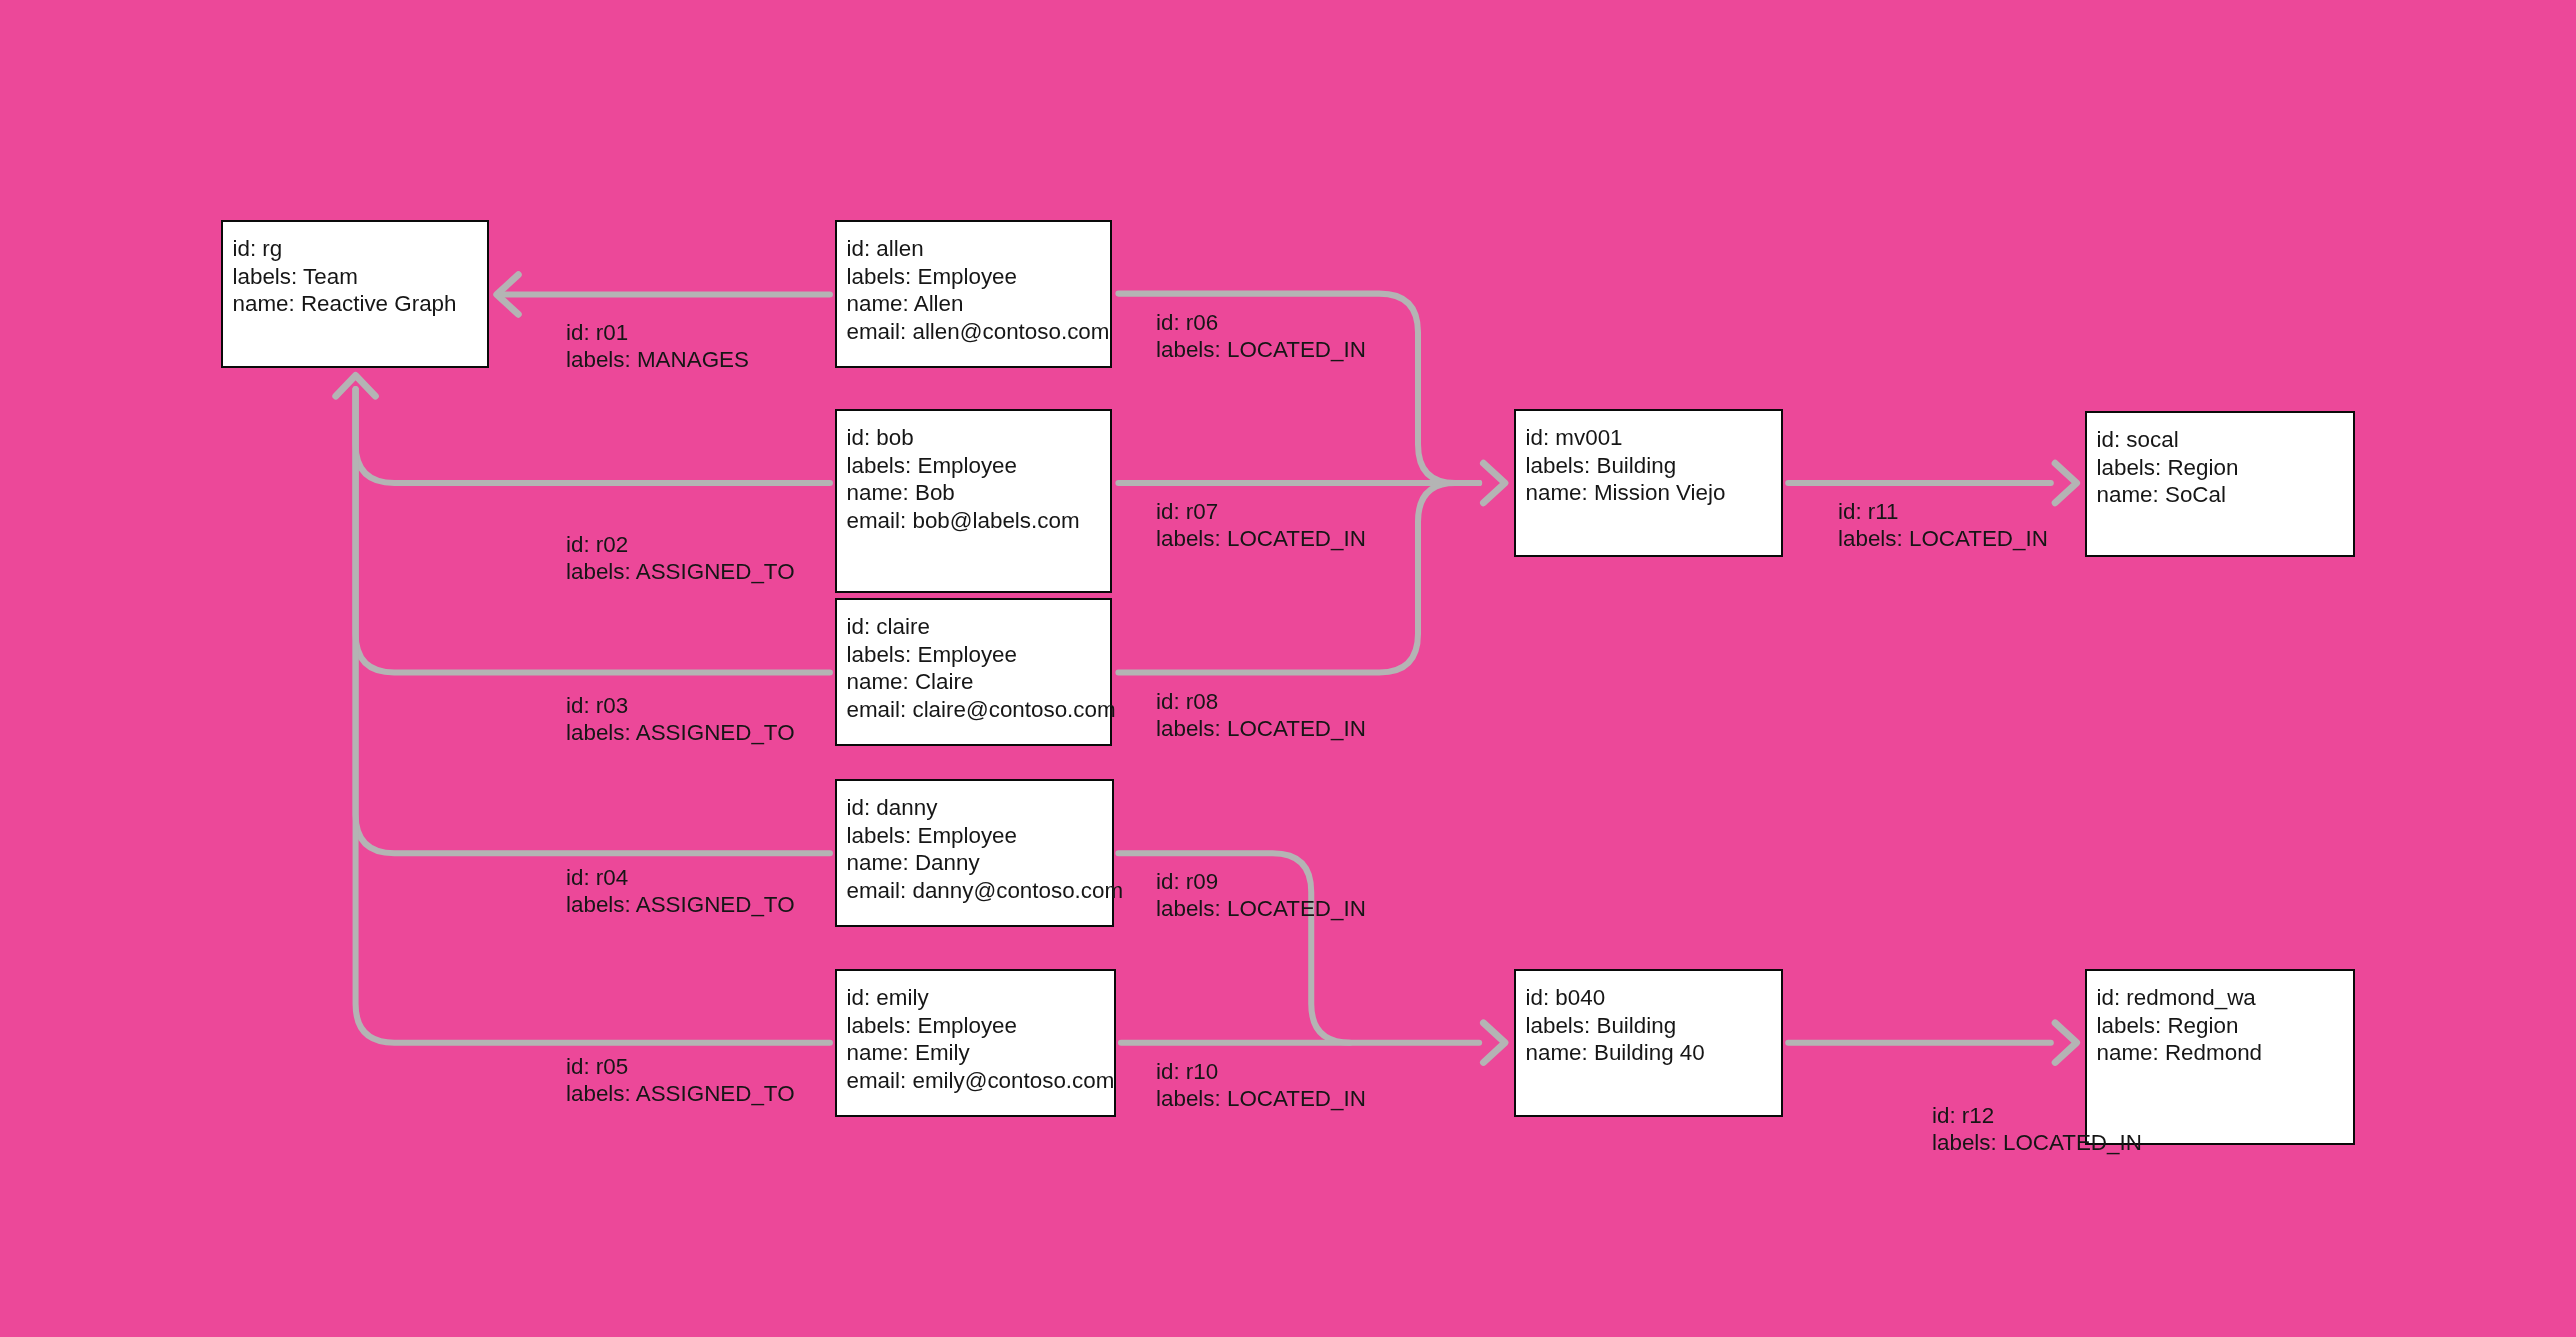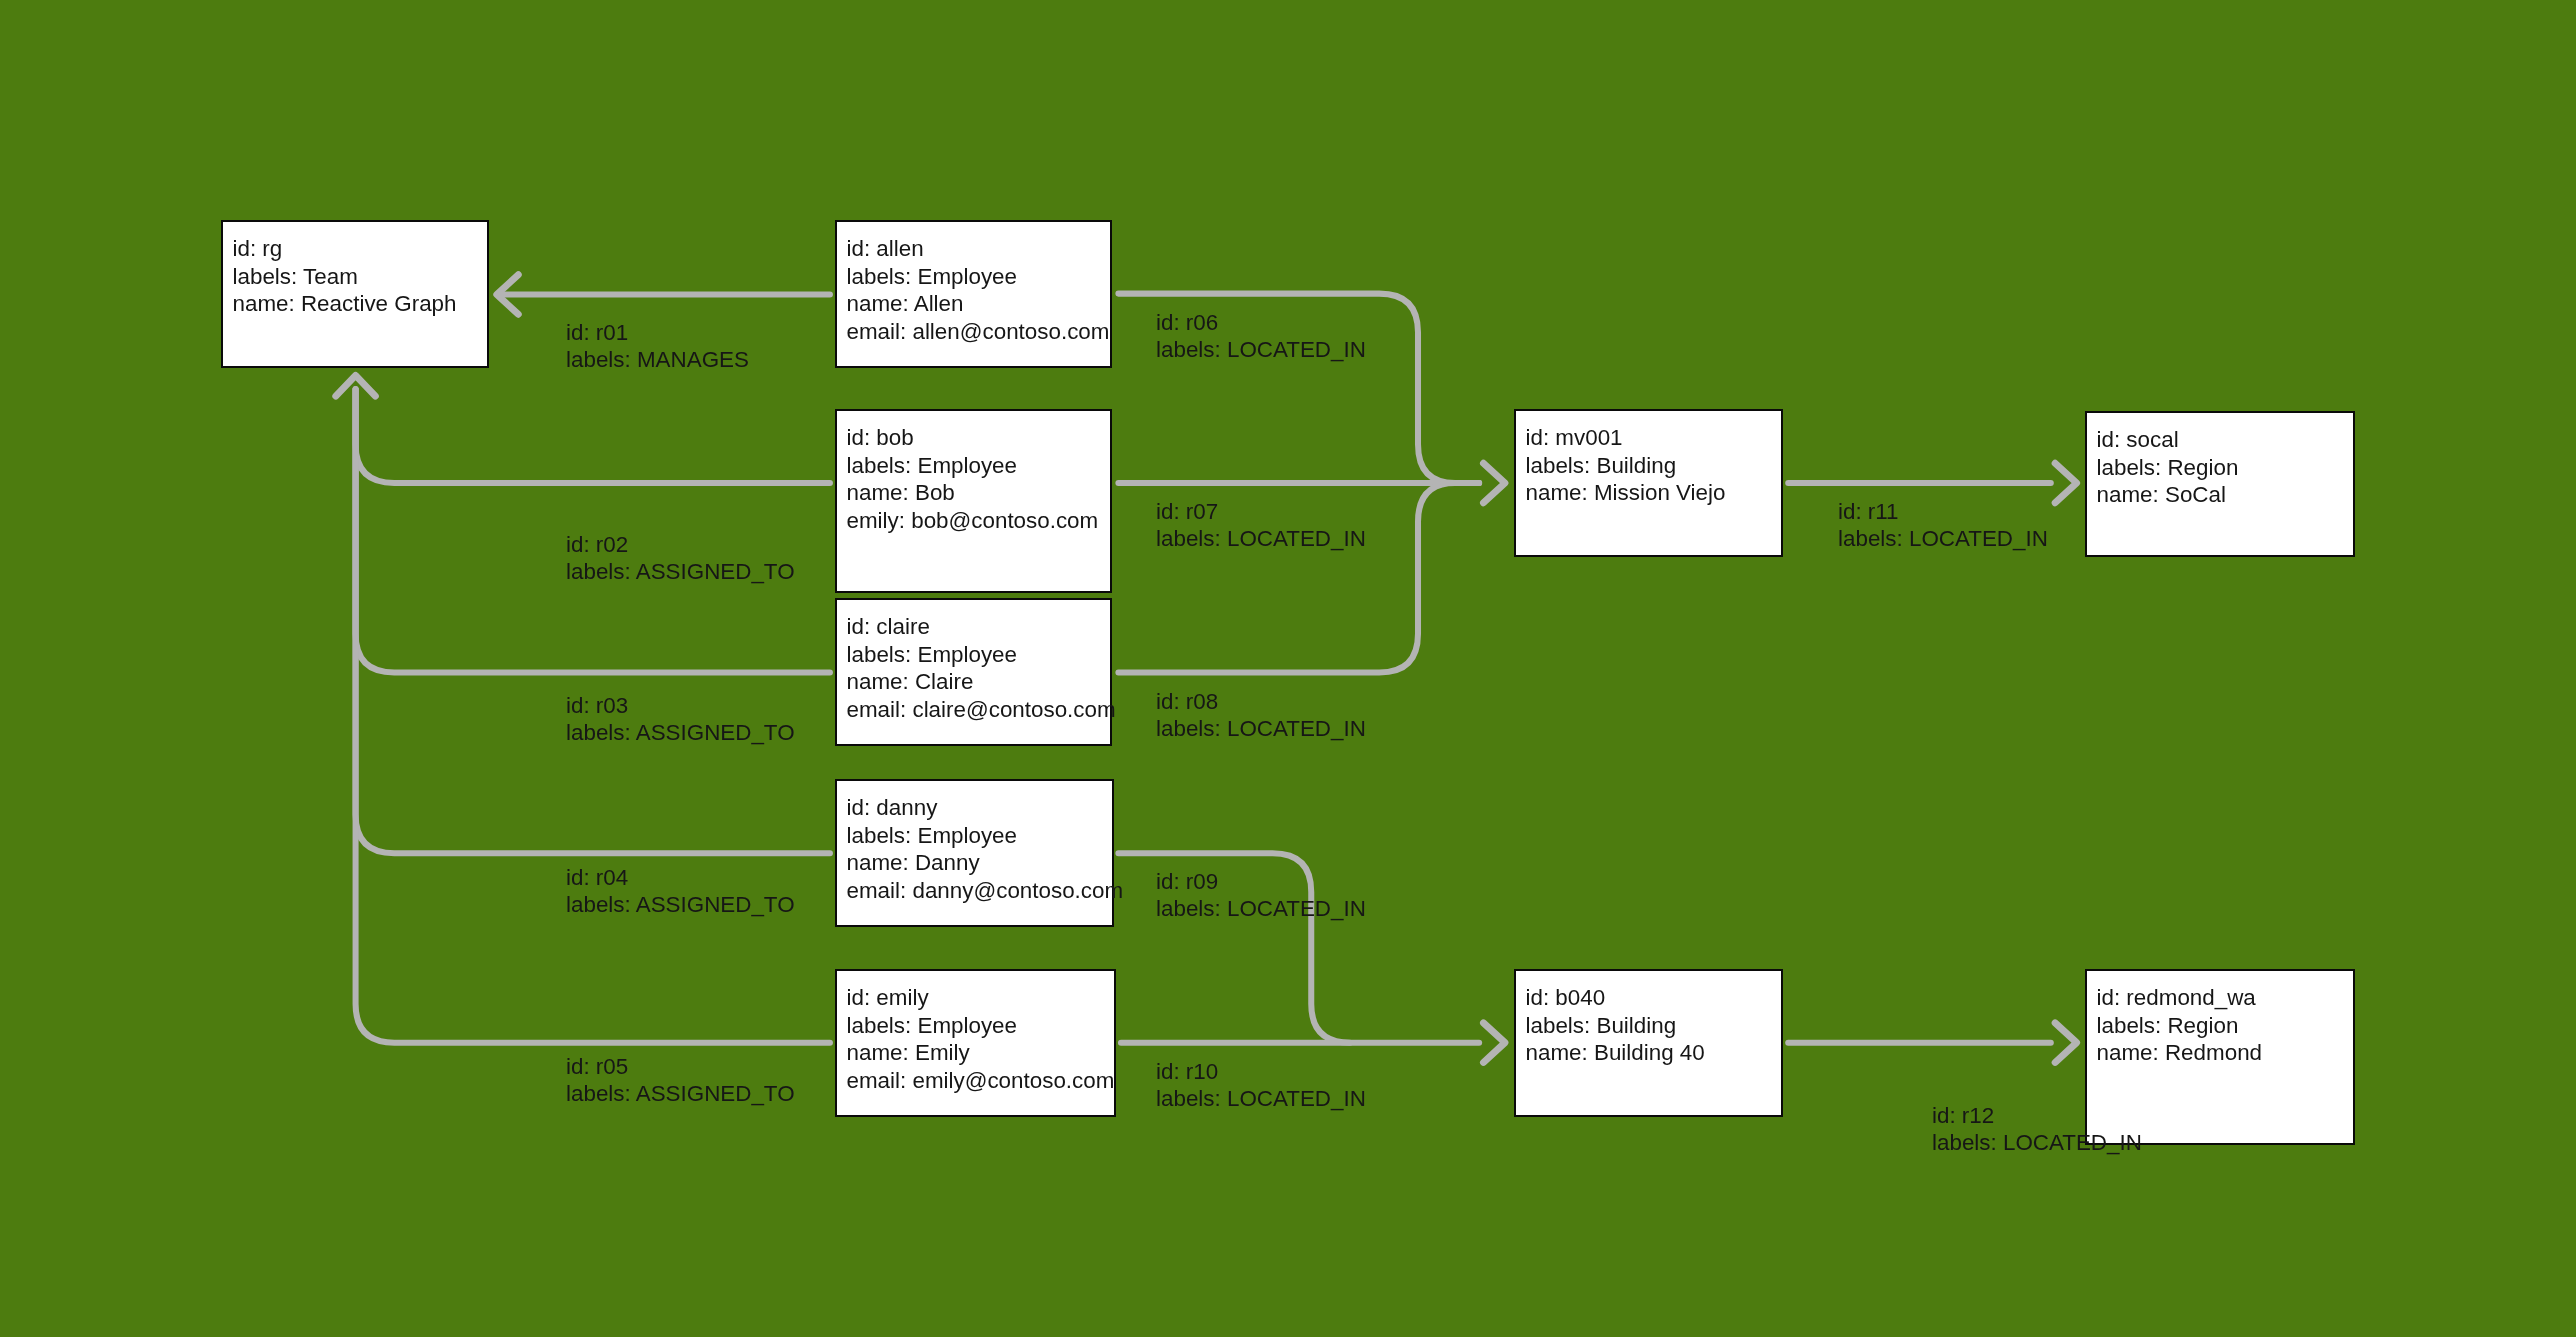--- a/index.html
+++ b/index.html
@@ -1,17 +1,17 @@
 <!DOCTYPE html>
 <html style="font-size:13.8px"><head>
 <meta charset="utf-8">
 <style>
   html,body{margin:0;padding:0;background:#ffffff;}
   .canvas{
-    position:relative;width:2576px;height:1338px;background:#4d7c0f;
+    position:relative;width:2576px;height:1338px;background:#ec4899;
     font-family:"Liberation Sans",sans-serif;overflow:hidden;text-decoration:underline;
   }
   .edges-layer{position:absolute;left:0;top:0;width:2576px;height:1338px;}
   .edge{fill:none;stroke:#b4b4b4;stroke-width:7;stroke-linecap:round;}
   .arrowhead{fill:none;stroke:#b4b4b4;stroke-width:8;stroke-linecap:round;stroke-linejoin:round;}
   .node{
     position:absolute;box-sizing:border-box;background:#ffffff;
     border:2.6px solid #0a0a0a;padding:13px 5.2px 0 9.5px;
     color:#161616;font-size:22.4px;line-height:27.6px;white-space:nowrap;
   }
@@ -52,21 +52,21 @@
     <div class="node" style="left: 835px; top: 220px; width: 277px; height: 148px;">
       <div class="node-line">id: allen</div>
       <div class="node-line">labels: Employee</div>
       <div class="node-line">name: Allen</div>
       <div class="node-line">email: allen@contoso.com</div>
     </div>
     <div class="node" style="left: 835px; top: 409px; width: 277px; height: 184px;">
       <div class="node-line">id: bob</div>
       <div class="node-line">labels: Employee</div>
       <div class="node-line">name: Bob</div>
-      <div class="node-line">emily: bob@contoso.com</div>
+      <div class="node-line">email: bob@labels.com</div>
     </div>
     <div class="node" style="left: 835px; top: 598px; width: 277px; height: 148px;">
       <div class="node-line">id: claire</div>
       <div class="node-line">labels: Employee</div>
       <div class="node-line">name: Claire</div>
       <div class="node-line">email: claire@contoso.com</div>
     </div>
     <div class="node" style="left: 835px; top: 779px; width: 279px; height: 148px;">
       <div class="node-line">id: danny</div>
       <div class="node-line">labels: Employee</div>

